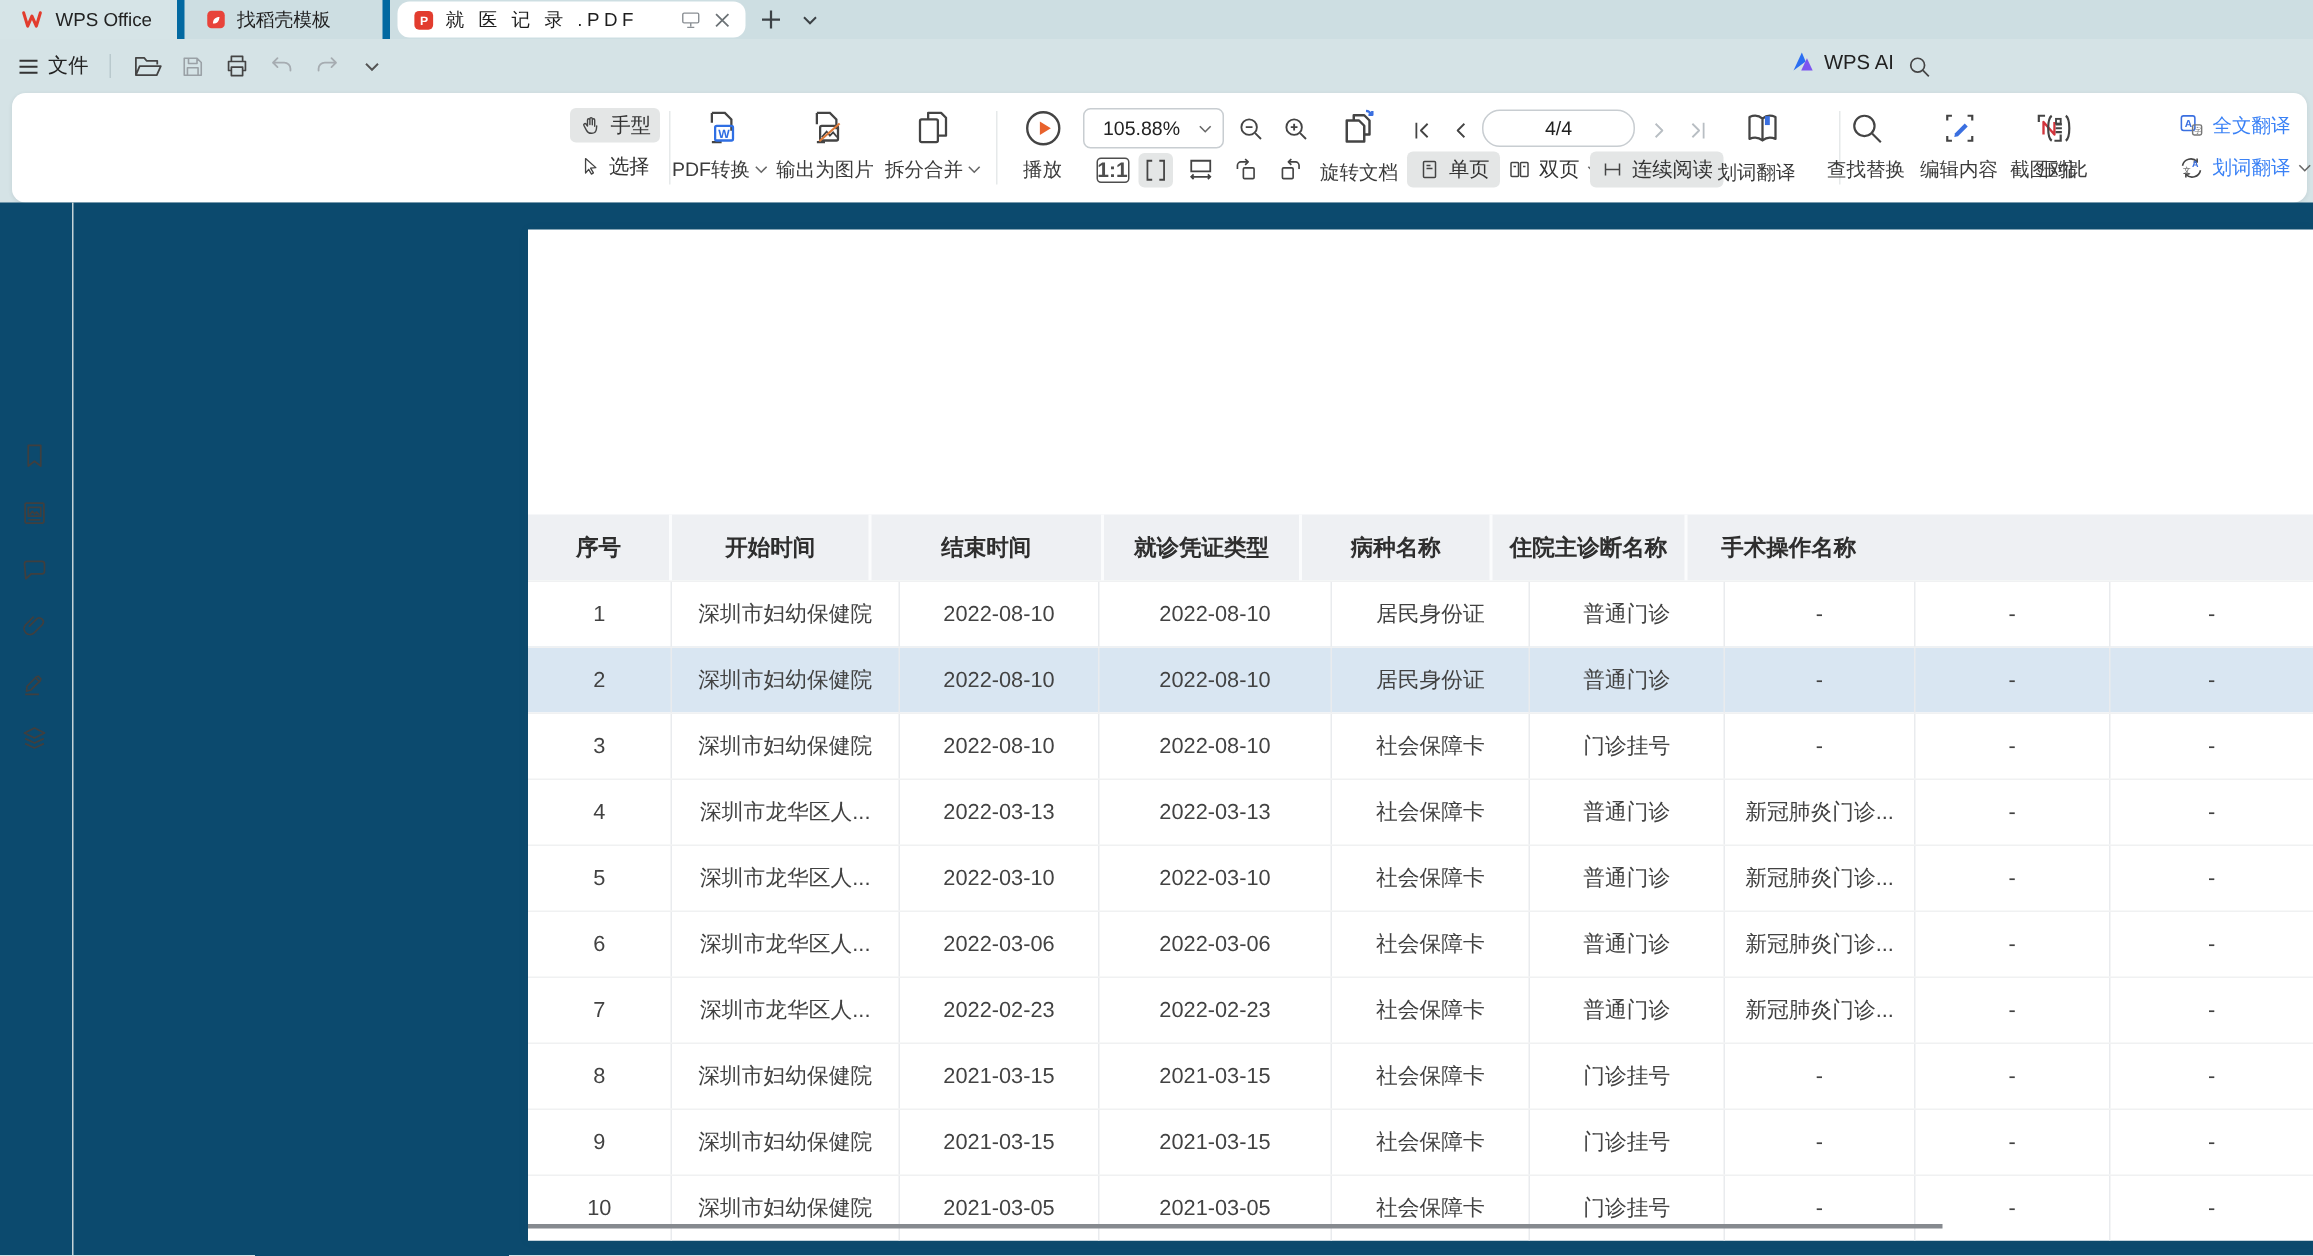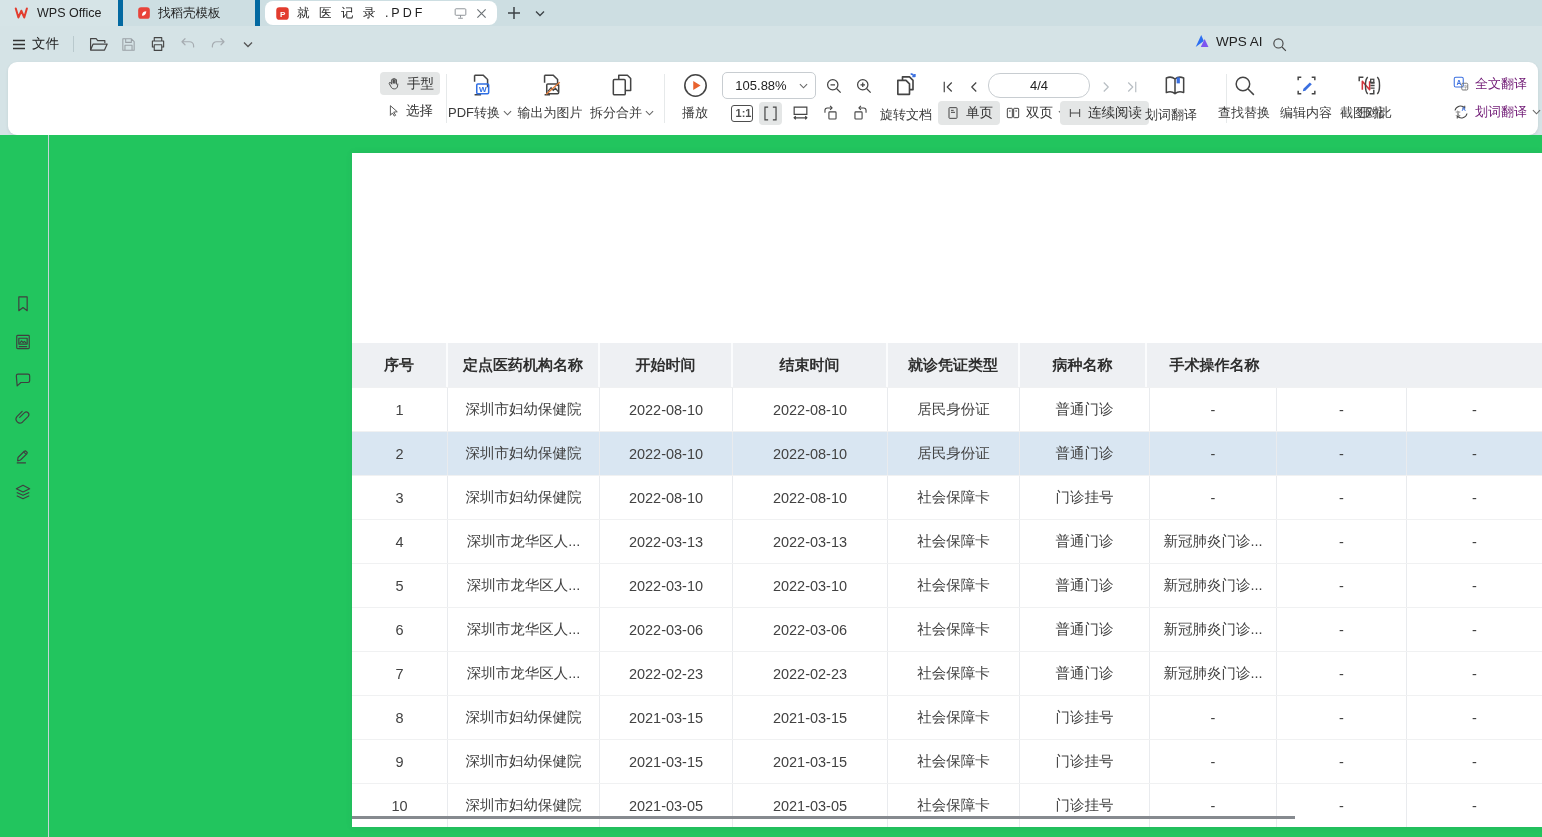--- a/index.html
+++ b/index.html
@@ -32,28 +32,28 @@
   .pill{display:flex;align-items:center;gap:5px;font-size:13.5px;color:#333;height:23px;padding:0 6px;border-radius:4px;margin-bottom:4px;white-space:nowrap;}
   .pill.sel{background:#e4e6e6;}
   .bb{position:absolute;top:8px;text-align:center;}
   .bico{height:30px;display:flex;align-items:center;justify-content:center;}
   .blbl{font-size:13px;color:#3b3b3b;margin-top:4px;display:flex;align-items:center;justify-content:center;gap:3px;white-space:nowrap;}
   .zoombox{position:absolute;left:714px;top:10px;width:92px;height:25px;border:1px solid #c8cdd1;border-radius:5px;display:flex;align-items:center;font-size:13px;color:#222;}
   .zoombox span{flex:1;text-align:center;}
   .zoombox .cv{margin-right:7px;}
   .sico{position:absolute;width:23px;height:23px;display:flex;align-items:center;justify-content:center;border-radius:4px;}
   .sico.sel{background:#e4e6e6;}
-  .i11{width:20px;height:15px;border:1.5px solid #4e4e4e;border-radius:3px;font-size:11px;font-weight:bold;line-height:15px;text-align:right;color:#4e4e4e;}
+  .i11{width:20px;height:15px;border:1.5px solid #4e4e4e;border-radius:3px;font-size:14px;font-weight:bold;line-height:15px;text-align:left;color:#4e4e4e;}
   .rlbl{position:absolute;font-size:13px;color:#3b3b3b;white-space:nowrap;}
   .navbox{position:absolute;left:980px;top:11px;width:100px;height:23px;border:1px solid #c8cdd1;border-radius:12px;font-size:13px;color:#222;text-align:center;line-height:23px;}
   .pill2{position:absolute;top:39px;height:24px;display:flex;align-items:center;gap:5px;font-size:13.5px;color:#333;padding:0 7px;border-radius:4px;white-space:nowrap;}
   .pill2.sel{background:#e4e6e6;}
-  .stk{position:absolute;left:1444px;display:flex;align-items:center;gap:5px;font-size:13px;color:#701a75;white-space:nowrap;}
+  .stk{position:absolute;left:1444px;display:flex;align-items:center;gap:5px;font-size:13px;color:#3b82f6;white-space:nowrap;}
   
-  .workspace{position:absolute;left:0;top:135px;width:1542px;height:702px;background:#22c55e;}
+  .workspace{position:absolute;left:0;top:135px;width:1542px;height:702px;background:#0c4a6e;}
   .sidestrip{position:absolute;left:0;top:0;width:48px;height:702px;border-right:1px solid #c5d4d8;}
   .sideicon{position:absolute;left:13px;width:22px;height:22px;}
   .pdfpage{position:absolute;left:352px;top:18px;width:1190px;height:674px;background:#fff;box-shadow:0 0 6px rgba(60,80,90,.12);}
   .doc-table{position:absolute;left:0;top:190px;width:1190px;filter:blur(.33px);}
   .thead{display:flex;height:44px;background:#eef0f3;}
   .thead .tcell{font-weight:bold;font-size:15px;color:#2e2e2e;border-right:2px solid #fbfcfd;}
   .trow{display:flex;height:43px;background:#fff;border-top:1px solid #f0f1f2;}
   .trow.hl{background:#d9e6f2;}
   .tcell{display:flex;align-items:center;justify-content:center;box-sizing:border-box;font-size:14.5px;color:#424242;border-right:1px solid #e9ebee;overflow:hidden;white-space:nowrap;}
   .c0{width:96px}.c1{width:152px}.c2{width:133px}.c3{width:155px}.c4{width:132px}.c5{width:130px}.c6{width:127px}.c7{width:130px}.c8{width:135px;border-right:none!important;}
@@ -475,25 +475,25 @@
         <svg width="20" height="20" viewBox="0 0 24 24" stroke="#3f3f3f" stroke-width="1.4" fill="none" stroke-linejoin="round">
             <path d="M12 4l8 4-8 4-8-4zM4.5 12.5L12 16l7.5-3.5M4.5 16.5L12 20l7.5-3.5"></path>
           </svg>
       </div>
     </div>
 
     <div class="pdfpage">
       <div class="doc-table">
         <div class="thead">
             <div class="tcell c0">序号</div>
-            <div class="tcell c1">定点医药机构名称</div>
             <div class="tcell c2">开始时间</div>
             <div class="tcell c3">结束时间</div>
             <div class="tcell c4">就诊凭证类型</div>
             <div class="tcell c6">病种名称</div>
+            <div class="tcell c7">住院主诊断名称</div>
             <div class="tcell c8">手术操作名称</div>
           </div>
         <div>
             <div class="trow">
               <div class="tcell c0">1</div>
               <div class="tcell c1">深圳市妇幼保健院</div>
               <div class="tcell c2">2022-08-10</div>
               <div class="tcell c3">2022-08-10</div>
               <div class="tcell c4">居民身份证</div>
               <div class="tcell c5">普通门诊</div>

